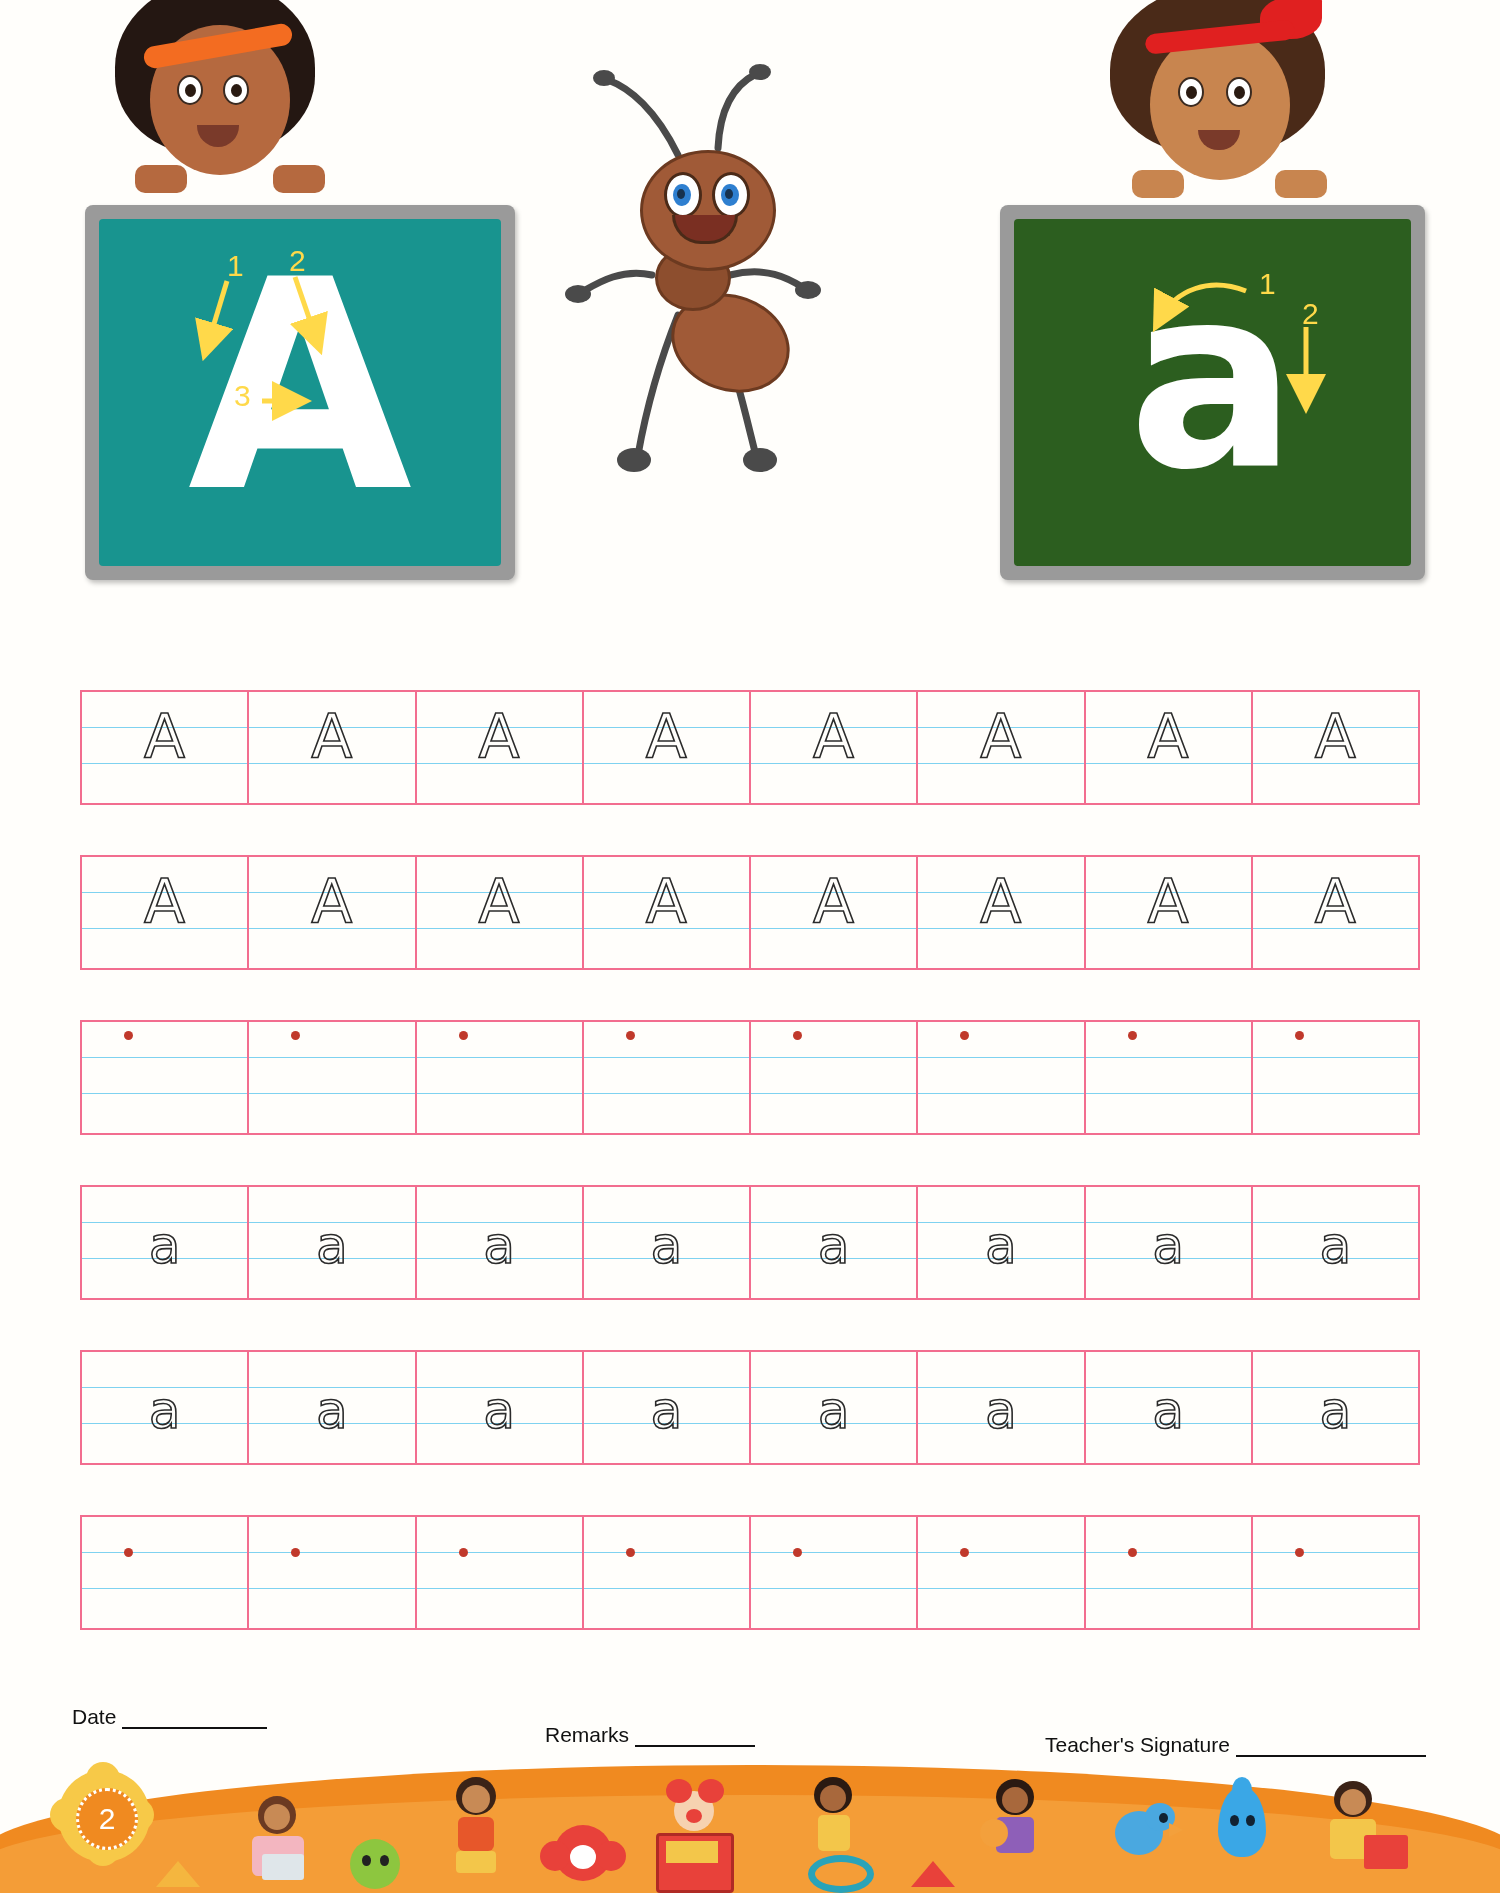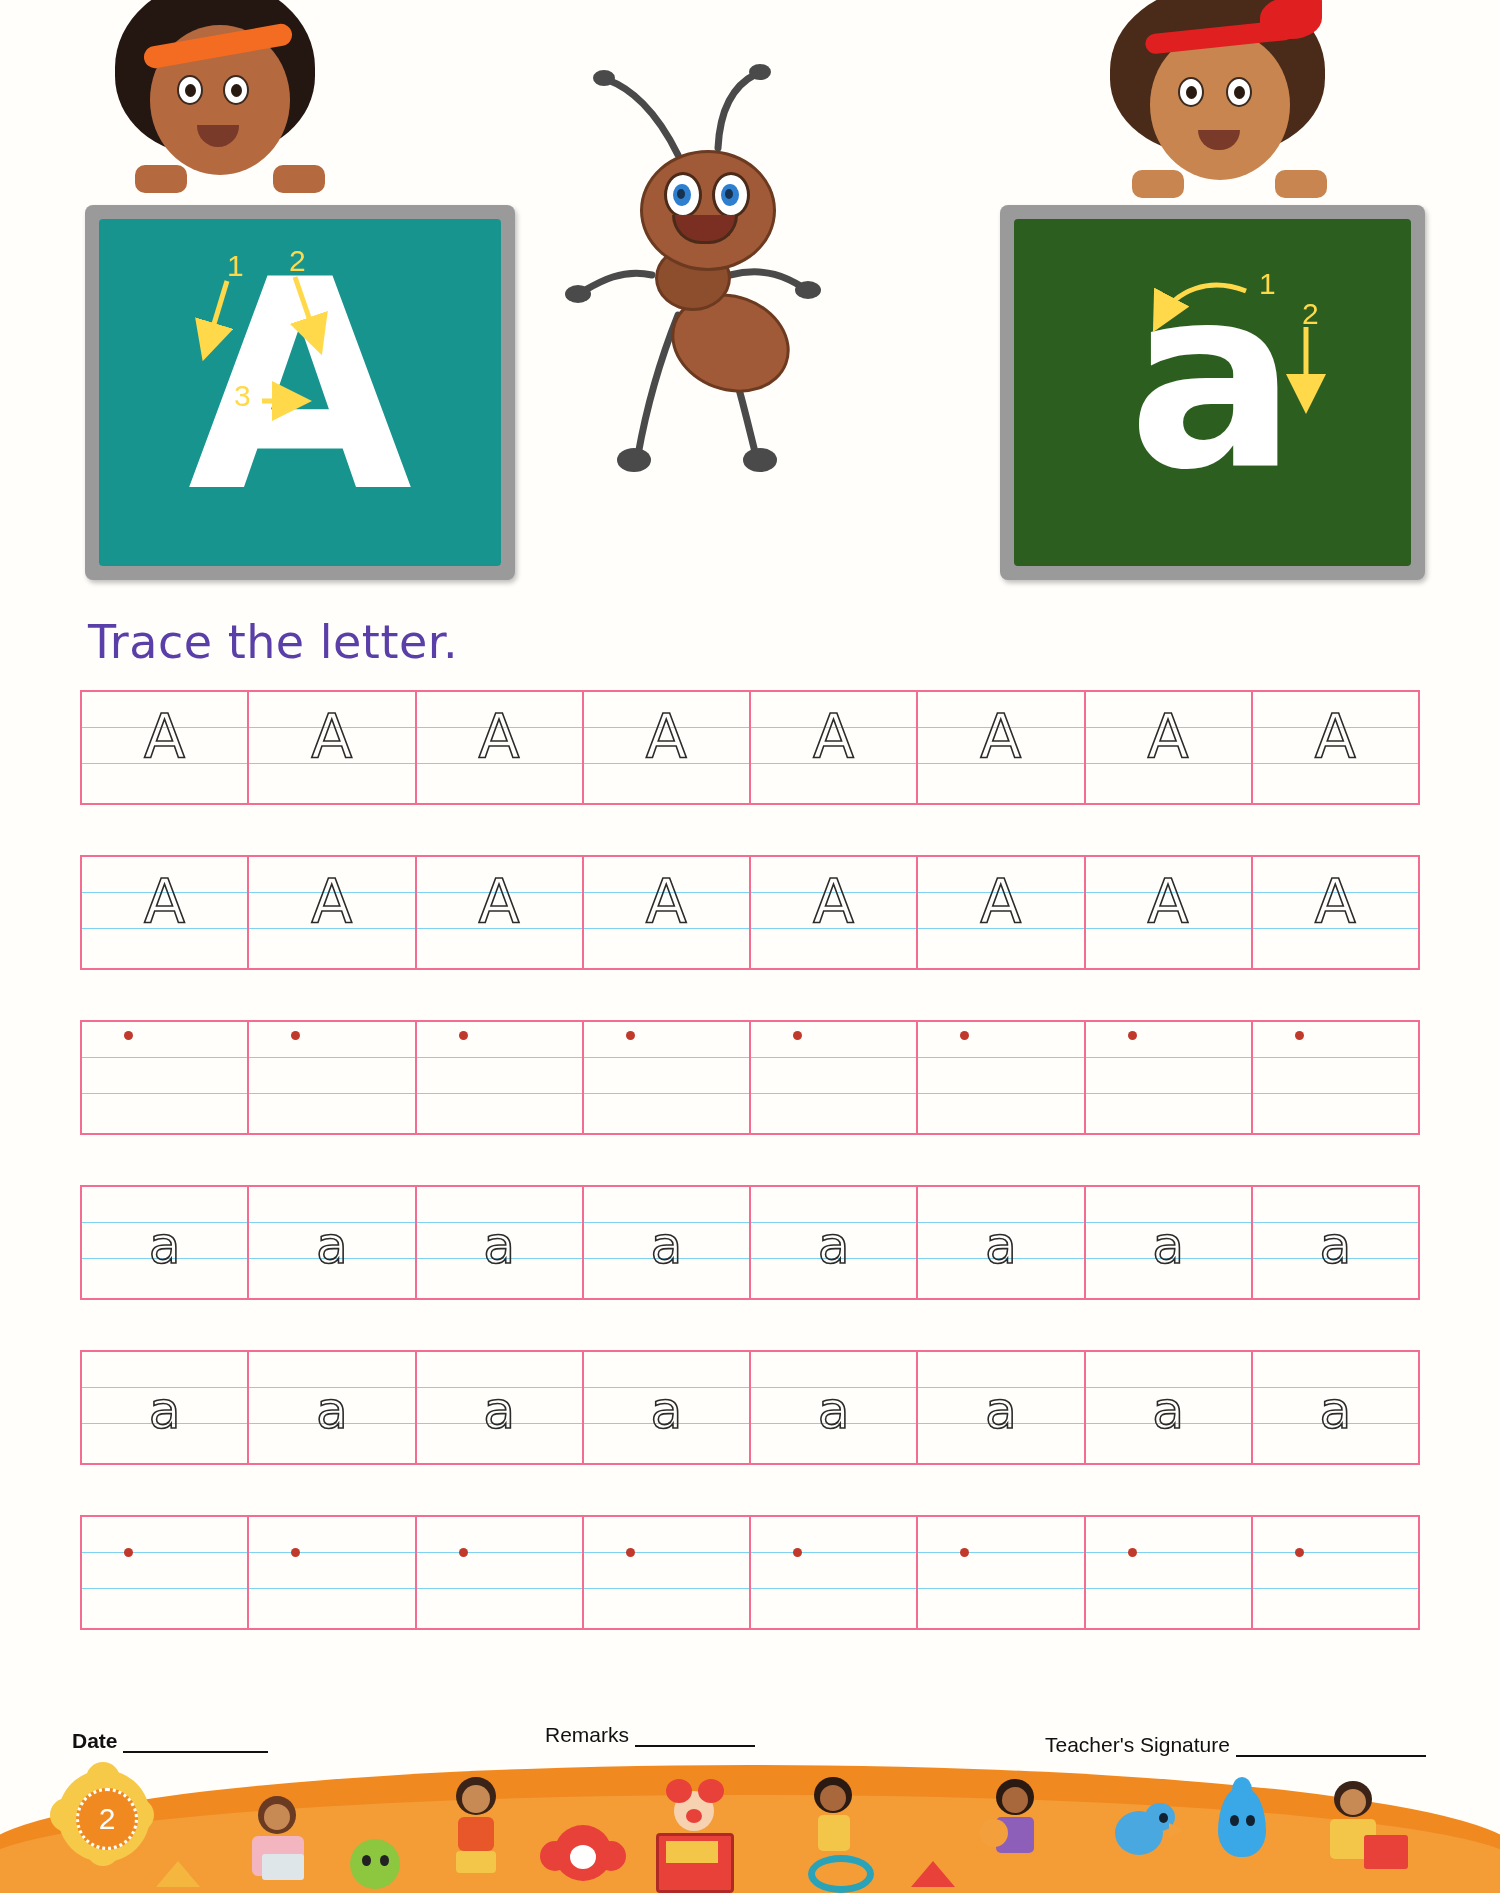--- a/index.html
+++ b/index.html
@@ -236,21 +236,20 @@
         </div>
       <div class="eye e2">
           <div class="pupil"></div>
         </div>
       <div class="mouth"></div>
       <div class="hand h1"></div>
       <div class="hand h2"></div>
     </div>
   </div>
 
-  <div class="instruction">Trace the letter.</div>
 
   <div id="rows-host">
       <div class="grid row-upper" style="top: 690px; height: 115px;">
         <div class="cells">
           <div class="cell">
             <div class="hline" style="top: 34.5px;"></div>
             <div class="hline" style="top: 71.3px;"></div>
             <div class="glyph dashed" style="top: 13.8px;">A</div>
           </div>
           <div class="cell">
@@ -506,21 +505,21 @@
           <div class="cell">
             <div class="hline" style="top: 34.5px;"></div>
             <div class="hline" style="top: 71.3px;"></div>
             <div class="dot" style="left: 42px; top: 30.5px;"></div>
           </div>
         </div>
       </div>
     </div>
 
   <div class="footer-lines">
-    <div class="fl" style="left:72px;top:24px;font-weight:bold;">
+    <div class="fl" style="left:72px;top:0;">
       <span class="lbl">Date</span>
       <span class="rule" style="width:145px;"></span>
     </div>
     <div class="fl" style="left:545px;top:18px;">
       <span class="lbl">Remarks</span>
       <span class="rule" style="width:120px;"></span>
     </div>
     <div class="fl" style="left:1045px;top:28px;">
       <span class="lbl">Teacher's Signature</span>
       <span class="rule" style="width:190px;"></span>

